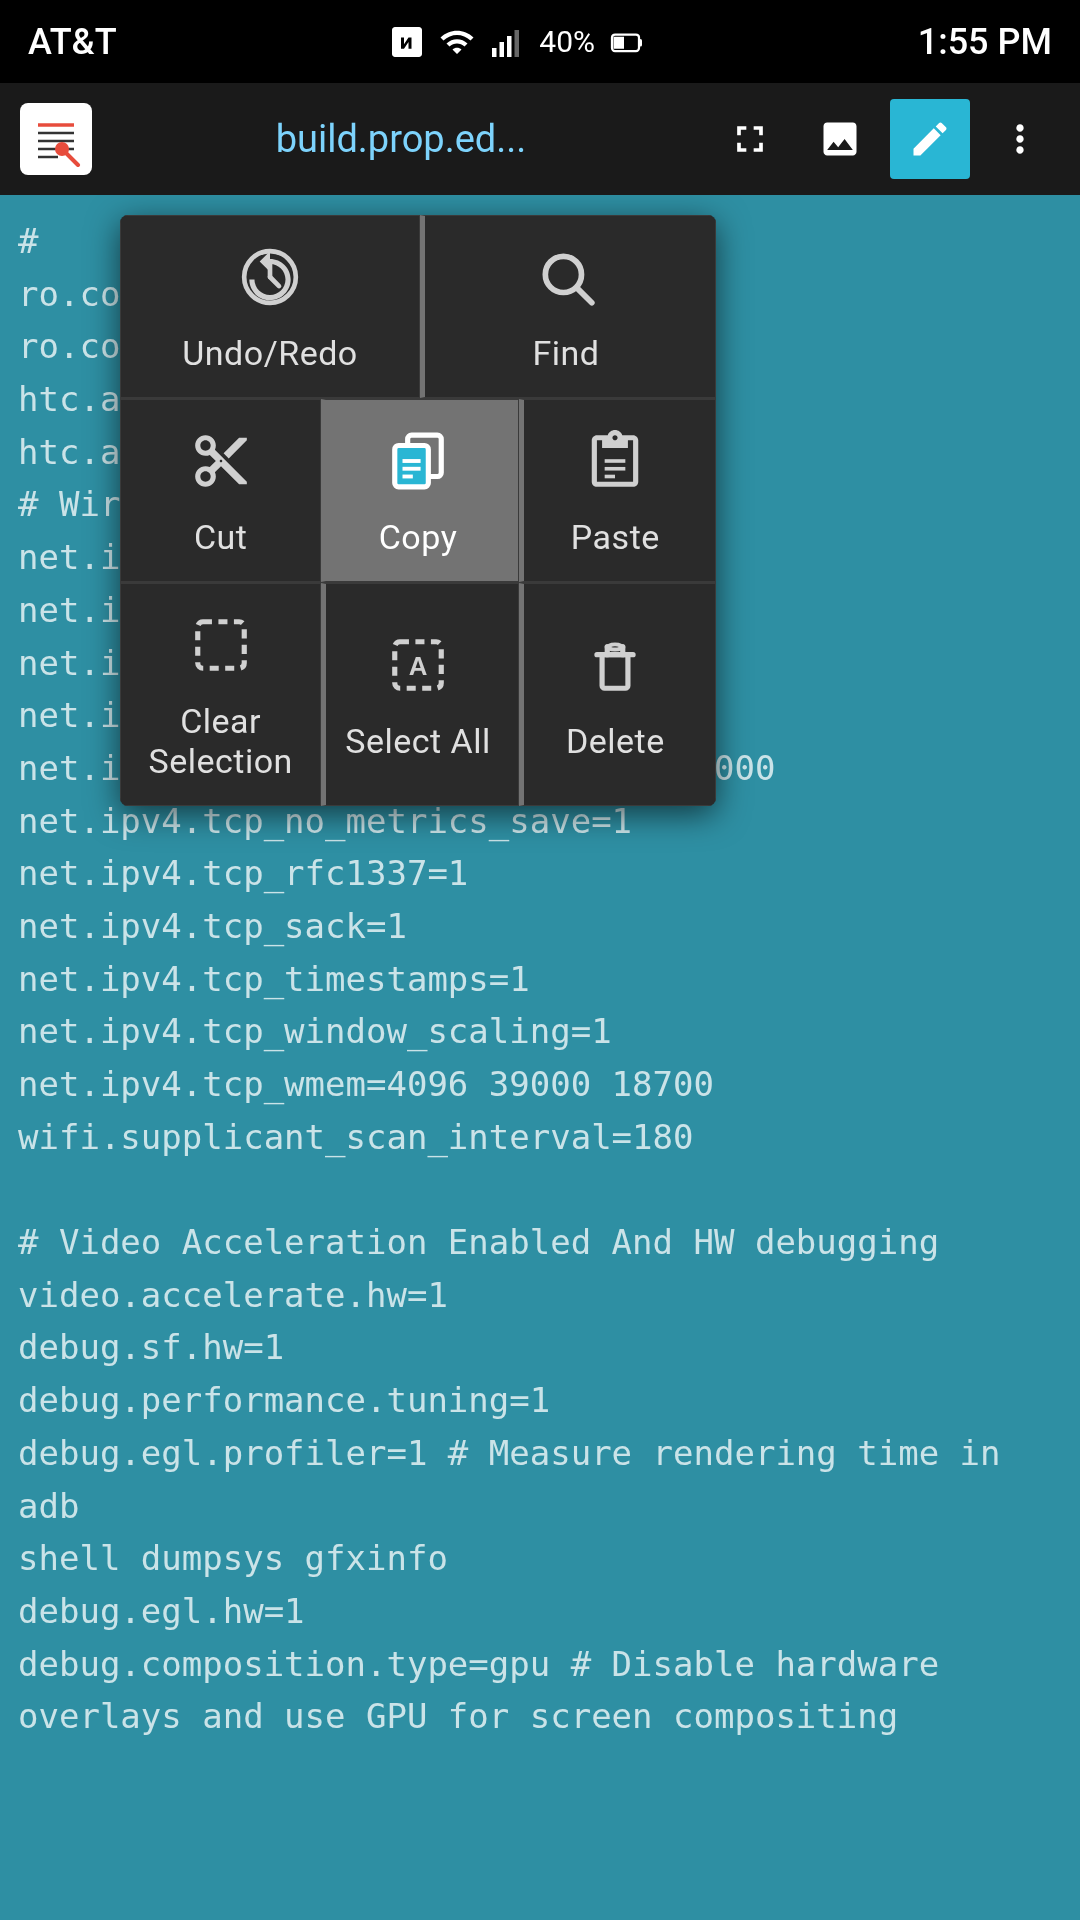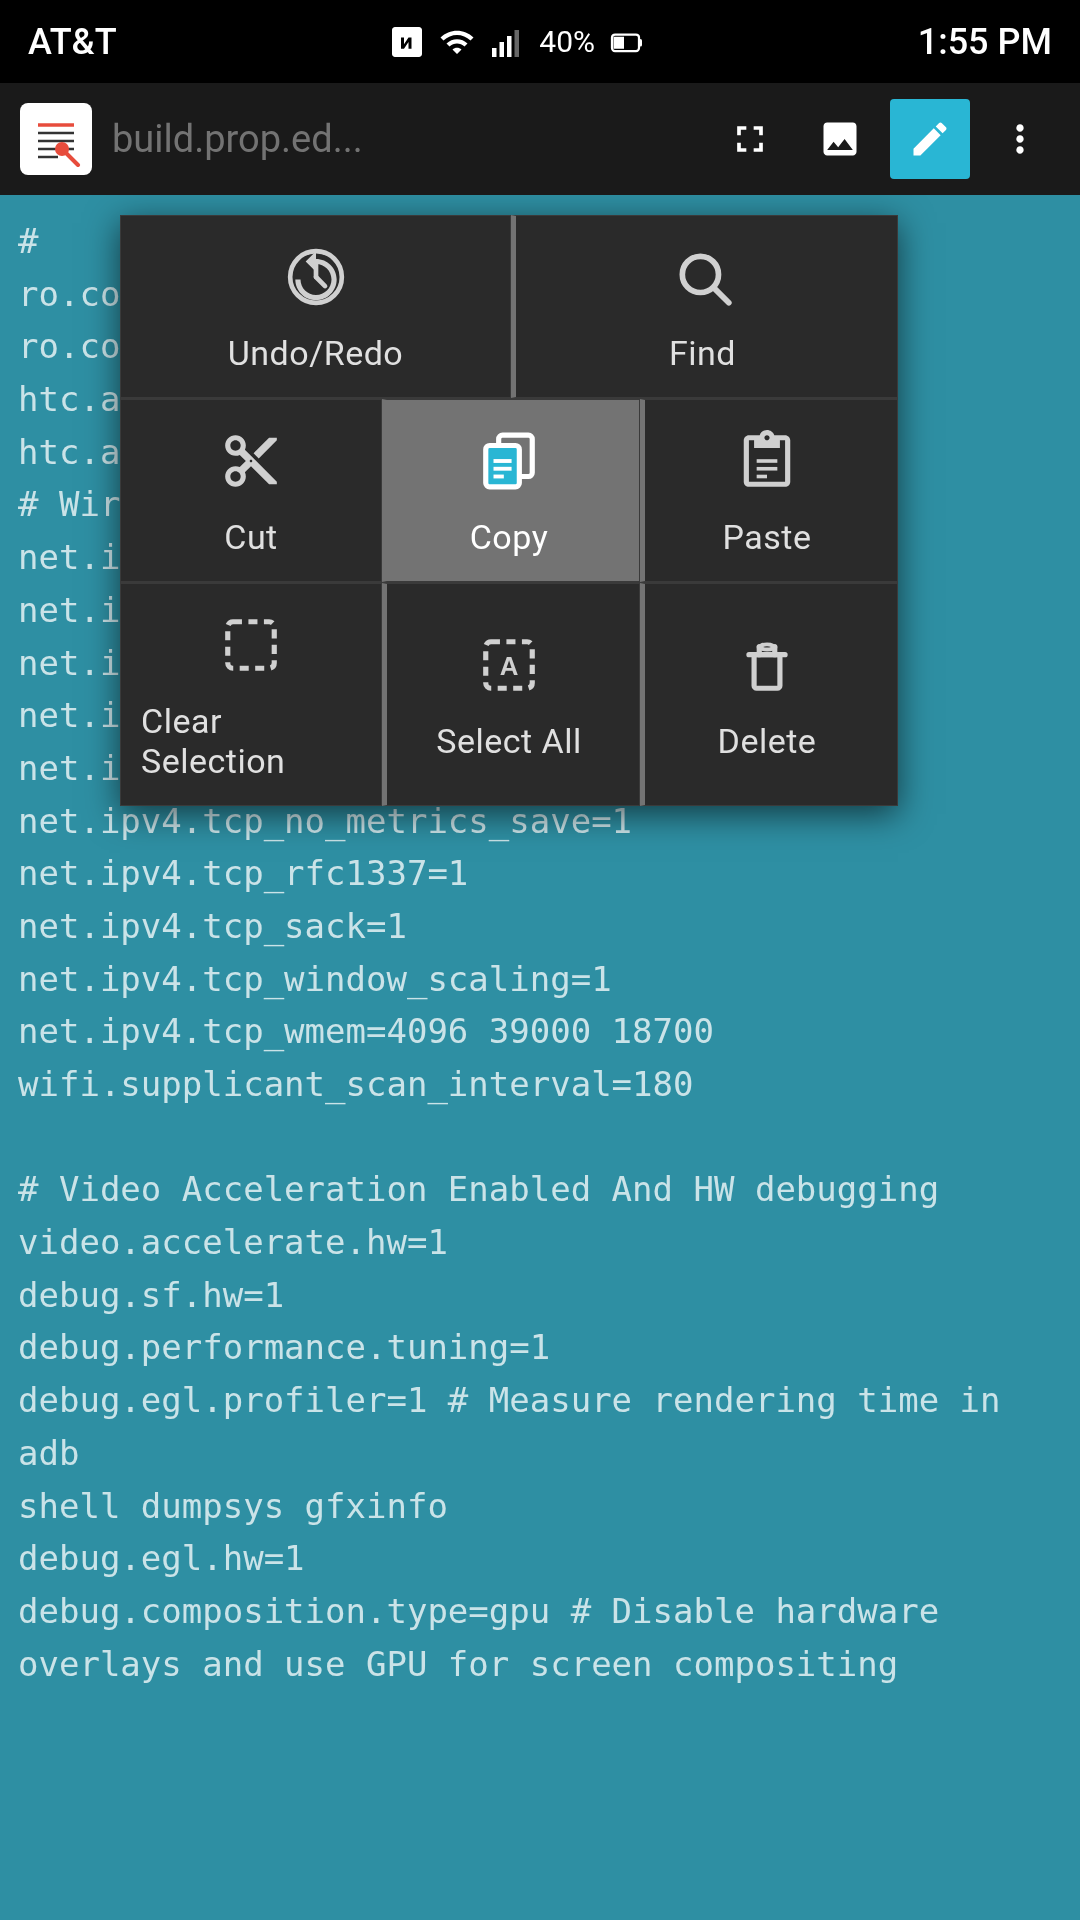--- a/index.html
+++ b/index.html
@@ -70,26 +70,27 @@
       background: #fff;
       border-radius: 8px;
       display: flex;
       align-items: center;
       justify-content: center;
       font-size: 36px;
       flex-shrink: 0;
     }
 
     #app-title {
-      color: #737373;
+      color: #7dd3fc;
       font-size: 38px;
       flex: 1;
       white-space: nowrap;
       overflow: hidden;
       text-overflow: ellipsis;
+      text-align: center;
     }
 
     #toolbar-icons {
       display: flex;
       align-items: center;
       gap: 10px;
     }
 
     .toolbar-btn {
       width: 80px;
@@ -138,25 +139,26 @@
       width: 100%;
       height: 100%;
       z-index: 50;
     }
 
     
     #context-menu {
       position: absolute;
       top: 20px;
       left: 120px;
-      width: 778px;
+      width: 596px;
       background: #2a2a2a;
-      border-radius: 0;
+      border-radius: 8px;
       overflow: hidden;
       box-shadow: 0 8px 32px rgba(0,0,0,0.6);
+      text-align: center;
     }
 
     
     .menu-row {
       display: flex;
       width: 100%;
     }
 
     .menu-cell {
       flex: 1;
@@ -297,20 +299,21 @@
     <div>htc.au...</div>
     <div># Wire...</div>
     <div>net.ipv...</div>
     <div>net.ipv...</div>
     <div>net.ipv...</div>
     <div>net.ipv4.tcp_tack=1</div>
     <div>net.ipv4.tcp_mem=187000 187000 187000</div>
     <div>net.ipv4.tcp_no_metrics_save=1</div>
     <div>net.ipv4.tcp_rfc1337=1</div>
     <div>net.ipv4.tcp_sack=1</div>
+    <div>net.ipv4.tcp_timestamps=1</div>
     <div>net.ipv4.tcp_window_scaling=1</div>
     <div>net.ipv4.tcp_wmem=4096 39000 18700</div>
     <div>wifi.supplicant_scan_interval=180</div>
     <div>&nbsp;</div>
     <div># Video Acceleration Enabled And HW debugging</div>
     <div>video.accelerate.hw=1</div>
     <div>debug.sf.hw=1</div>
     <div>debug.performance.tuning=1</div>
     <div>debug.egl.profiler=1 # Measure rendering time in adb</div>
     <div>shell dumpsys gfxinfo</div>

